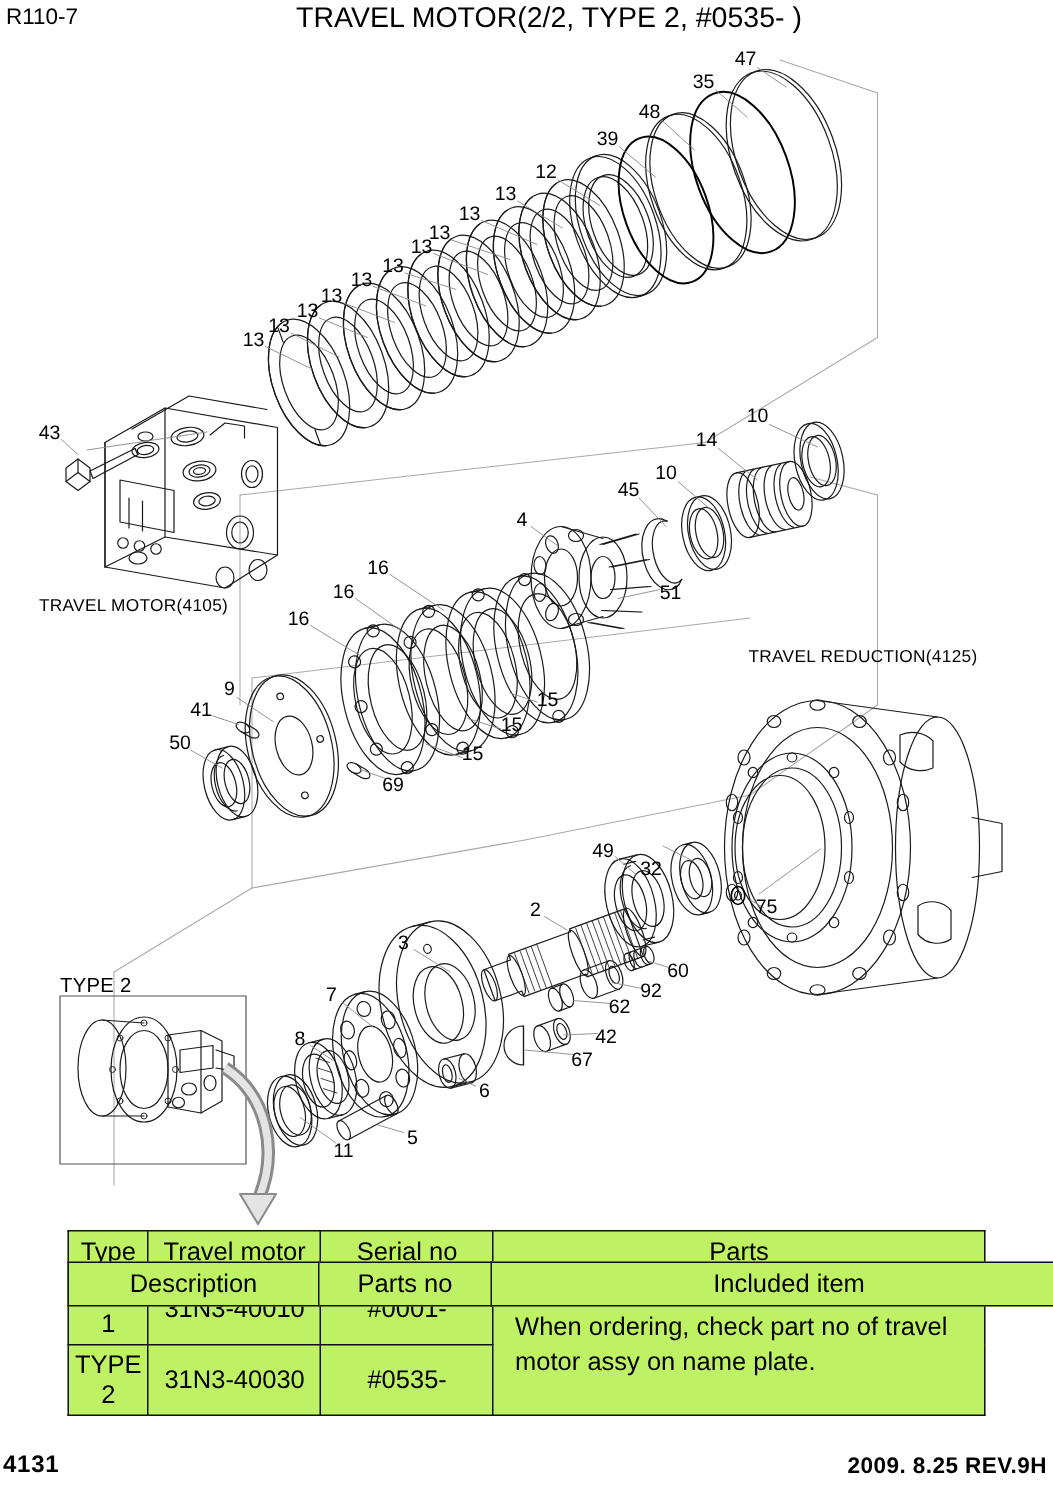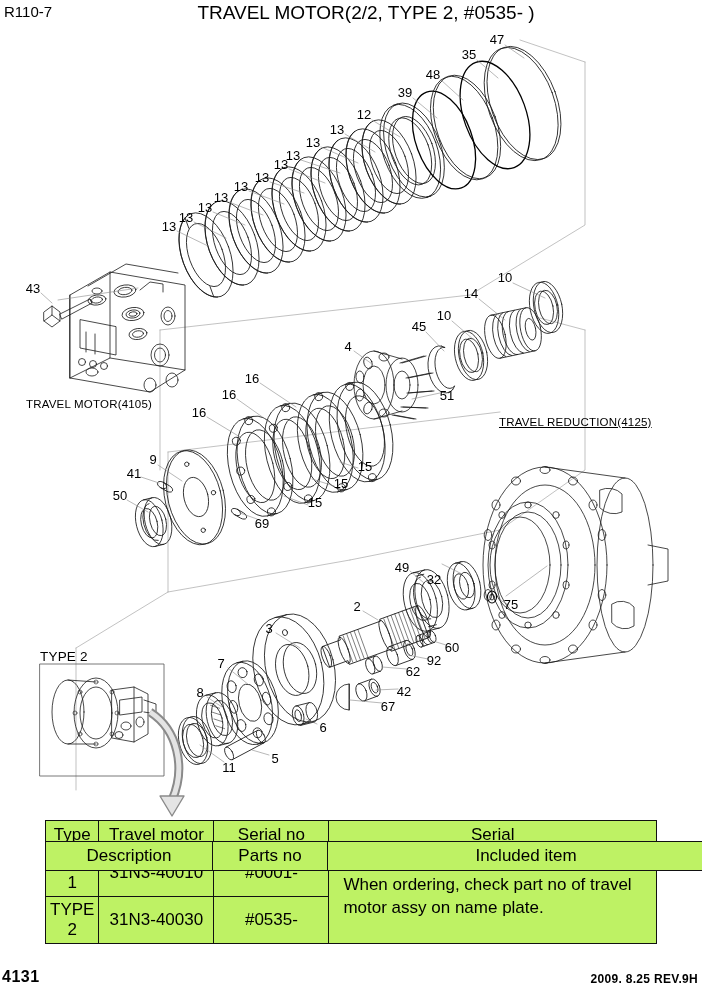--- a/index.html
+++ b/index.html
@@ -25,21 +25,21 @@
     padding-left:30px;
   }
 
   
   .footer-left {
     position:absolute; left:2px; bottom:6px;
     font-size:16px; font-weight:bold; letter-spacing:0.5px;
   }
   .footer-right {
     position:absolute; right:4px; bottom:6px;
-    font-size:12px; font-weight:bold; letter-spacing:0.3px;
+    font-size:15px; font-weight:bold; letter-spacing:0.3px;
   }
 
   
   #artwork { position:absolute; left:0; top:0; width:702px; height:820px; }
 
   
   .callout {
     position:absolute;
     font-size:13px;
     line-height:1;
@@ -653,21 +653,21 @@
       <g>
         <path d="M 150 712 C 178 730, 186 768, 172 800" fill="none" stroke="#8a8a8a" stroke-width="9" stroke-linecap="butt"></path>
         <path d="M 150 712 C 178 730, 186 768, 172 800" fill="none" stroke="#e4e4e4" stroke-width="5" stroke-linecap="butt"></path>
         <path d="M 160 796 L 184 796 L 172 816 Z" fill="#e4e4e4" stroke="#8a8a8a" stroke-width="1.4"></path>
       </g>
 
     </g>
   </svg>
 
   <div class="caption" style="left:26px; top:398px;">TRAVEL MOTOR(4105)</div>
-  <div class="caption" style="left:499px; top:416px;text-decoration:underline;">TRAVEL REDUCTION(4125)</div>
+  <div class="caption" style="left:499px; top:432px;">TRAVEL REDUCTION(4125)</div>
   <div class="caption big" style="left:40px; top:649px;">TYPE 2</div>
 
   <div id="callout-layer">
       <div class="callout" style="left: 497px; top: 39px;">47</div>
       <div class="callout" style="left: 469px; top: 54px;">35</div>
       <div class="callout" style="left: 433px; top: 74px;">48</div>
       <div class="callout" style="left: 405px; top: 92px;">39</div>
       <div class="callout" style="left: 364px; top: 114px;">12</div>
       <div class="callout" style="left: 337px; top: 129px;">13</div>
       <div class="callout" style="left: 313px; top: 142px;">13</div>
@@ -718,21 +718,21 @@
         <col class="c1">
         <col class="c2">
         <col class="c3">
         <col>
       </colgroup>
     <tbody>
       <tr class="hdr">
         <td>Type</td>
         <td>Travel motor</td>
         <td>Serial no</td>
-        <td>Serial</td>
+        <td>Parts</td>
       </tr>
       <tr>
         <td>TYPE 1</td>
         <td>31N3-40010</td>
         <td>#0001-</td>
         <td class="remark" rowspan="2">When ordering, check part no of travel motor assy on name plate.</td>
       </tr>
       <tr>
         <td>TYPE 2</td>
         <td>31N3-40030</td>

